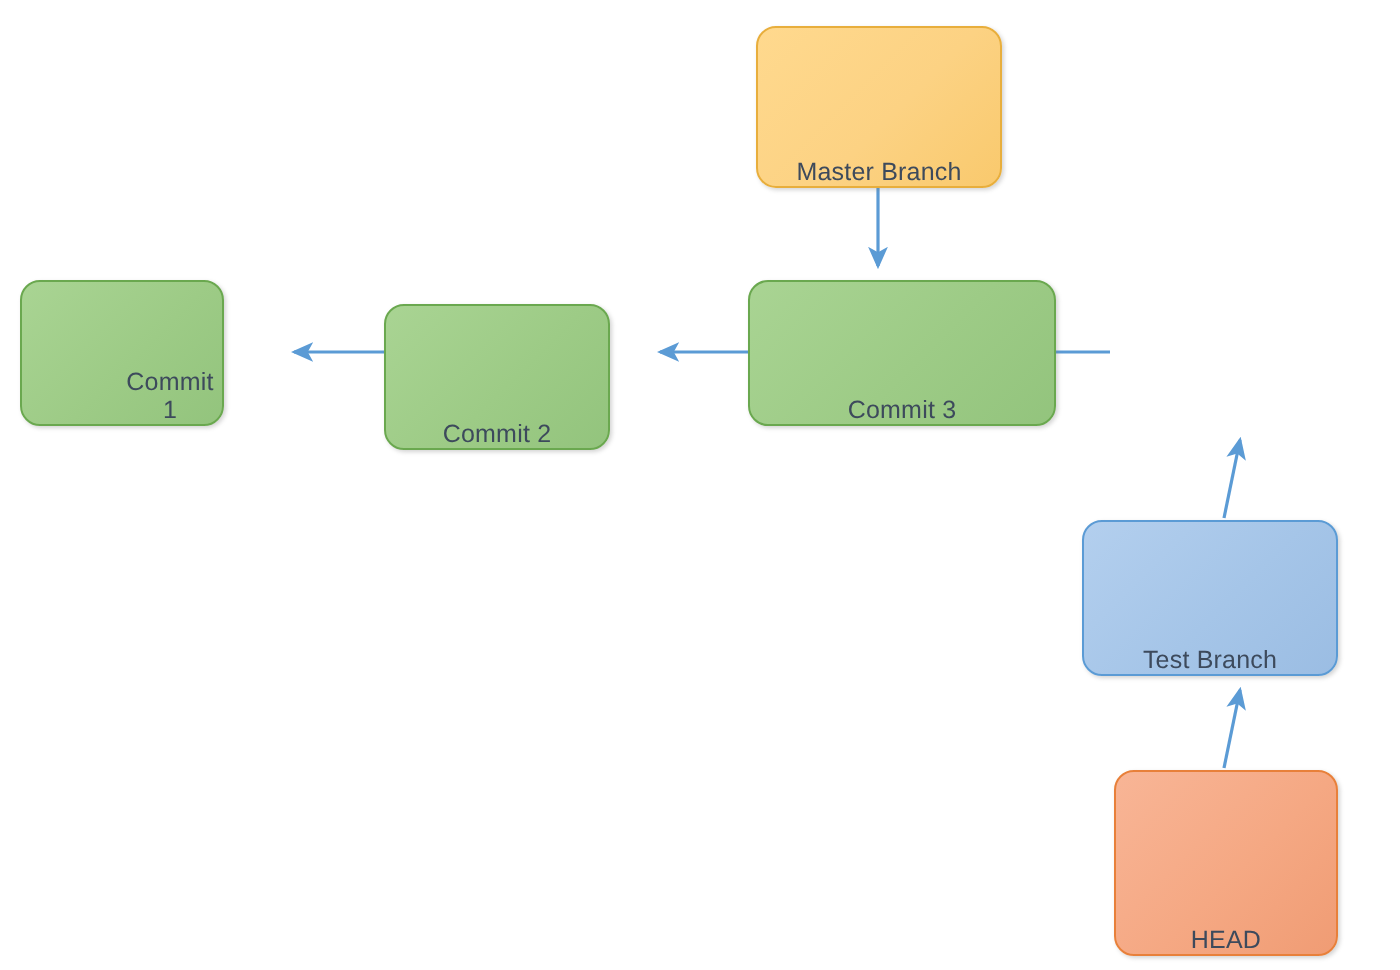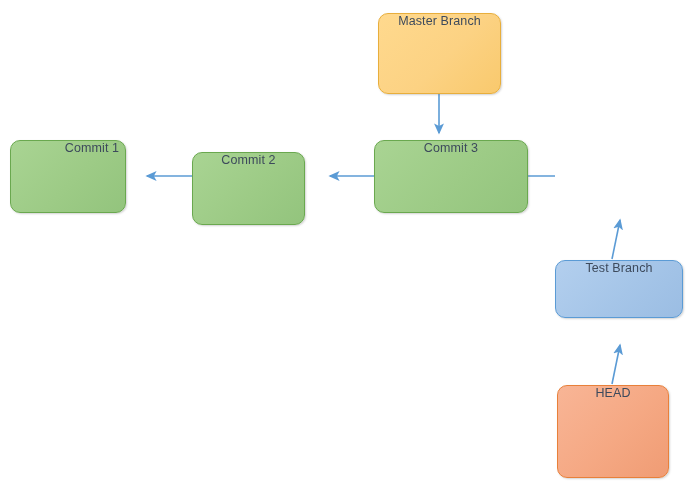--- a/index.html
+++ b/index.html
@@ -25,21 +25,21 @@
     top: 0;
     width: 700px;
     height: 485px;
     pointer-events: none;
   }
   .node {
     position: absolute;
     box-sizing: border-box;
     border-radius: 10px;
     display: flex;
-    align-items: flex-start;
+    align-items: flex-end;
     justify-content: center;
     text-align: center;
     font-size: 12.5px;
     color: #3d4a5c;
     letter-spacing: 0.1px;
     border-width: 1px;
     border-style: solid;
     box-shadow: 1px 1px 2px rgba(120,120,120,0.33);
   }
   .node-commit {
@@ -93,34 +93,34 @@
 
     <g>
       <line x1="612" y1="384" x2="620" y2="345" stroke="#5b9bd5" stroke-width="1.6" marker-end="url(#arrowhead)"></line>
     </g>
   </svg>
 
   <div class="node node-master" style="left:378px; top:13px; width:123px; height:81px;">
     <span>Master Branch</span>
   </div>
 
-  <div class="node node-commit" style="left:10px; top:140px; width:116px; height:73px;padding-left:48px;">
+  <div class="node node-commit" style="left:10px; top:140px; width:102px; height:73px;padding-left:48px;">
     <span>Commit 1</span>
   </div>
 
   <div class="node node-commit" style="left:192px; top:152px; width:113px; height:73px;">
     <span>Commit 2</span>
   </div>
 
   <div class="node node-commit" style="left:374px; top:140px; width:154px; height:73px;">
     <span>Commit 3</span>
   </div>
 
 
-  <div class="node node-test" style="left:555px; top:260px; width:128px; height:58px;">
+  <div class="node node-test" style="left:541px; top:260px; width:128px; height:78px;">
     <span>Test Branch</span>
   </div>
 
   <div class="node node-head" style="left:557px; top:385px; width:112px; height:93px;">
     <span>HEAD</span>
   </div>
 
 </div>
 
 </body></html>

